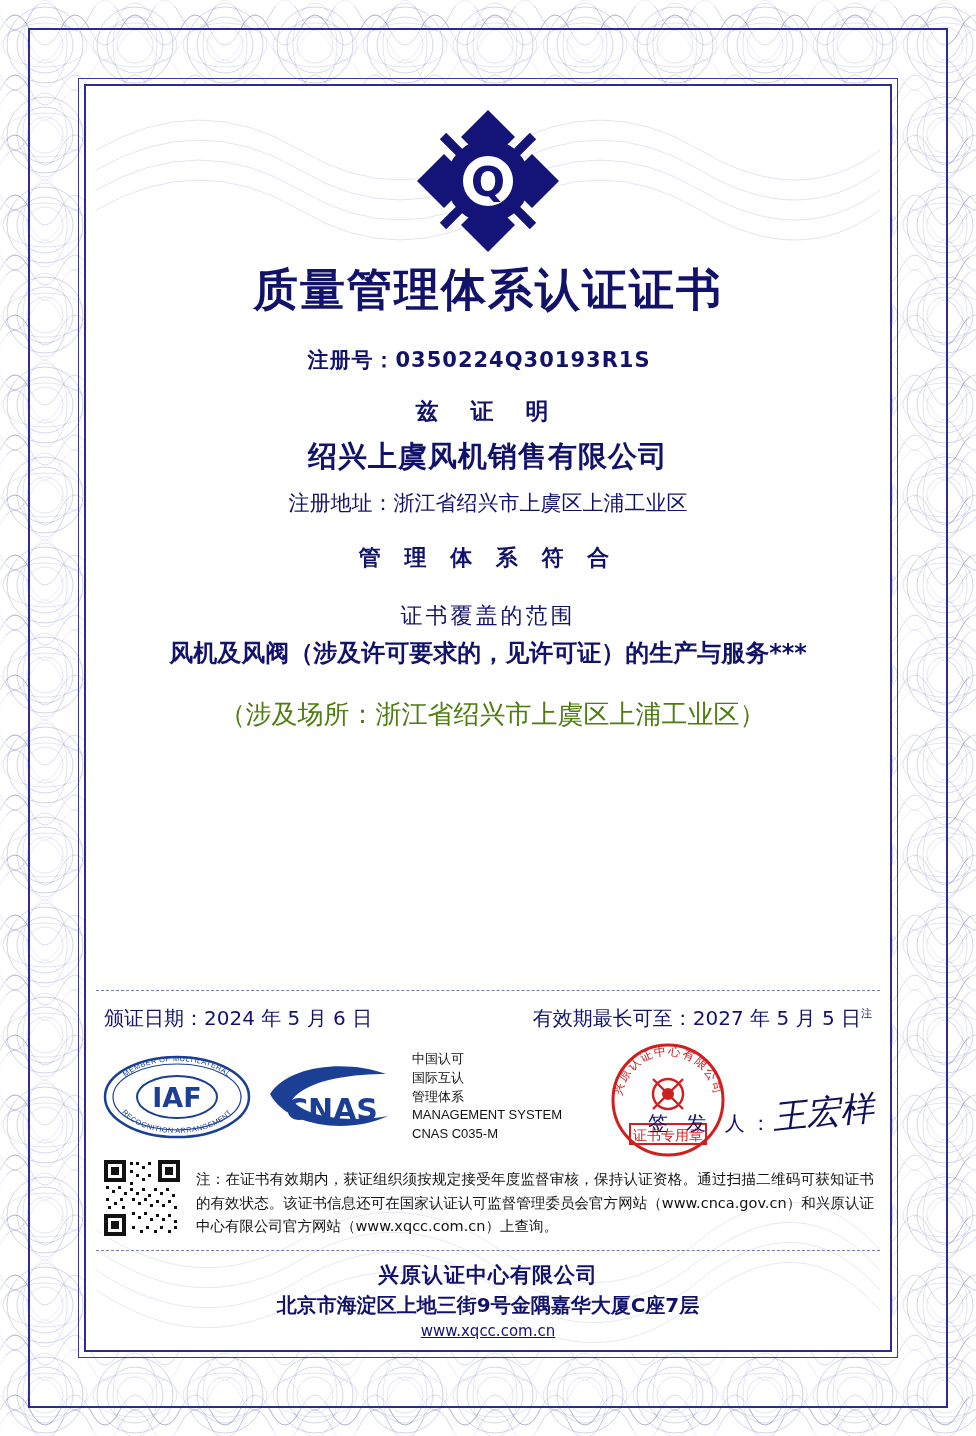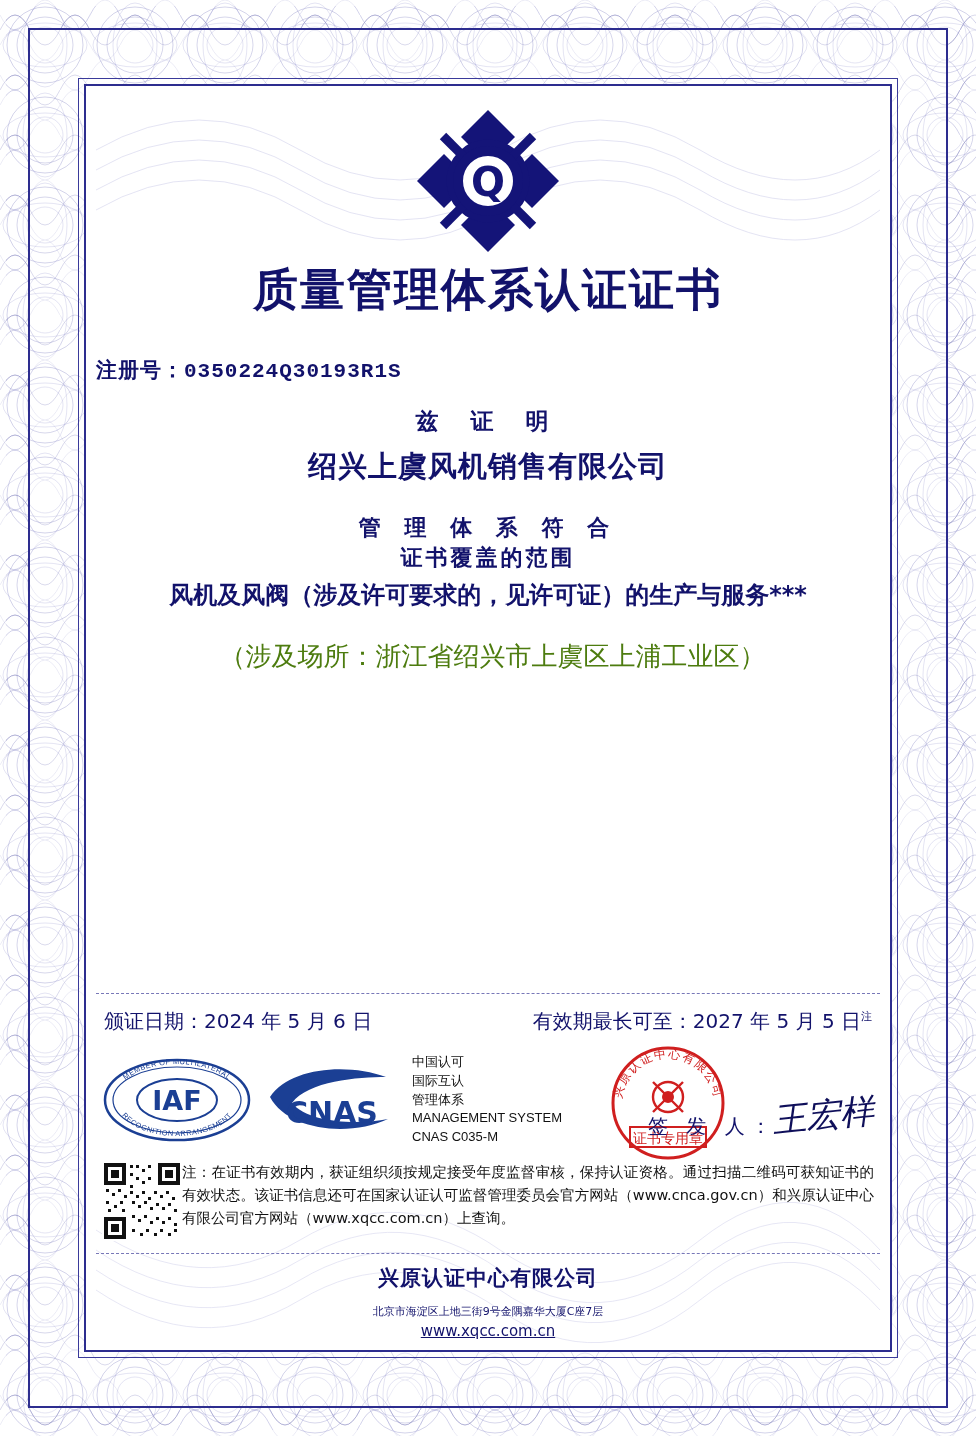--- a/index.html
+++ b/index.html
@@ -52,29 +52,28 @@
   .cert-title{
     margin-top:4px;
     font-size:45px;
     font-weight:bold;
     letter-spacing:2px;
     color:#12126b;
     font-family:"DejaVu Sans","Liberation Sans",sans-serif;
   }
   .reg-no{
     width:100%;
-    text-align:left;
+    text-align:center;
     padding-right:18px;
     box-sizing:border-box;
-    margin-top:36px;
+    margin-top:26px;
     font-size:21px;
     font-weight:bold;
     color:#12126b;
     letter-spacing:1px;
-    font-family:Liberation Mono, monospace;
   }
   .line-hereby{
     margin-top:22px;
     font-size:23px;
     font-weight:bold;
     letter-spacing:12px;
     color:#12126b;
   }
   .company{
     margin-top:10px;
@@ -101,22 +100,23 @@
     color:#12126b;
   }
   .standard{
     margin-top:10px;
     font-size:25px;
     font-weight:bold;
     letter-spacing:1px;
     color:#12126b;
   }
   .scope-label{
+    margin-top:28px;
     font-size:22px;
-    font-weight:bold;
+    font-weight:normal;
     letter-spacing:3px;
     color:#12126b;
   }
   .scope-text{
     margin-top:6px;
     font-size:24px;
     font-weight:bold;
     color:#12126b;
     text-align:center;
     line-height:1.4;
@@ -191,22 +191,22 @@
     color:#0f0f5a;
     font-family:"DejaVu Serif","Liberation Serif",serif;
     font-style:italic;
     transform:rotate(-6deg);
     white-space:nowrap;
   }
   
   .note-row{
     width:100%;
     display:flex;
-    align-items:flex-start;
-    gap:0;
+    align-items:flex-end;
+    gap:14px;
     padding:6px 6px 0 6px;
     box-sizing:border-box;
   }
   .qr{
     width:80px;height:80px;flex:0 0 auto;
   }
   .note-text{
     font-size:14.5px;
     line-height:1.6;
     color:#111;
@@ -220,21 +220,21 @@
   .footer{
     width:100%;
     text-align:center;
     padding-top:10px;
     color:#12126b;
   }
   .footer .org{
     font-size:21px;font-weight:bold;letter-spacing:1px;
   }
   .footer .faddr{
-    font-size:11px;margin-top:12px;
+    font-size:20px;margin-top:3px;font-weight:bold;
   }
   .footer .fweb{
     font-size:15px;margin-top:3px;text-decoration:underline;text-align:center;
   }
 </style>
 </head>
 <body>
 
 <div class="page">
 
@@ -310,20 +310,21 @@
     </svg>
 
     <div class="cert-title">质量管理体系认证证书</div>
 
     <div class="reg-no">
       <span>注册号：</span><span>0350224Q30193R1S</span>
     </div>
 
     <div class="line-hereby">兹 证 明</div>
     <div class="company">绍兴上虞风机销售有限公司</div>
+    <div class="addr">注册地址：浙江省绍兴市上虞区上浦工业区</div>
 
     <div class="conform">管 理 体 系 符 合</div>
 
     <div class="scope-label">证书覆盖的范围</div>
     <div class="scope-text">风机及风阀（涉及许可要求的，见许可证）的生产与服务***</div>
     <div class="site">（涉及场所：浙江省绍兴市上虞区上浦工业区）</div>
 
     <div class="dash-rule"></div>
 
     <div class="dates-row">

